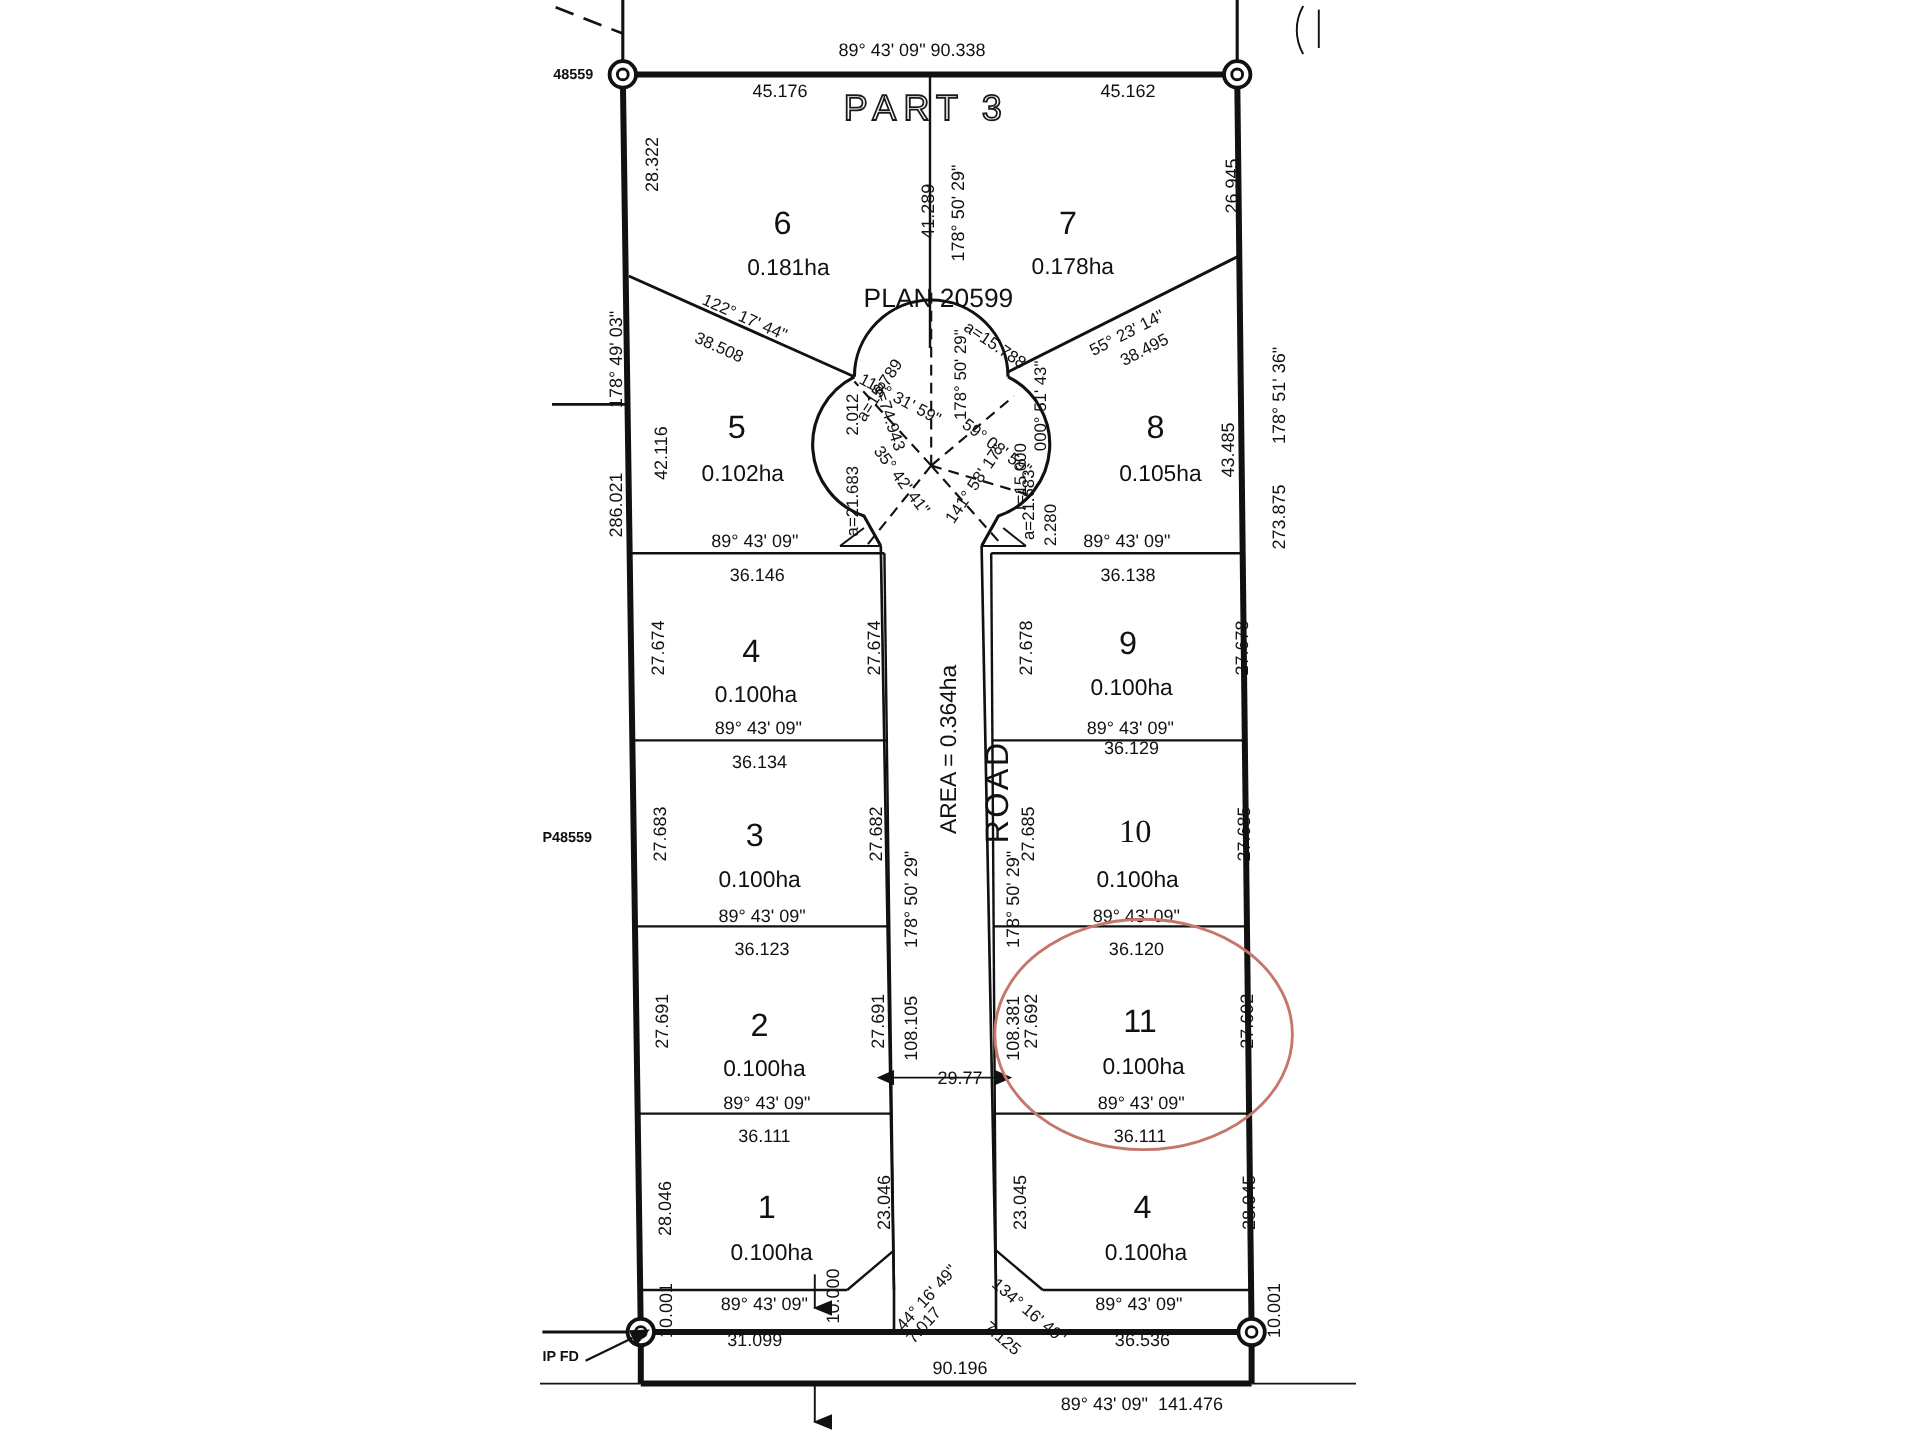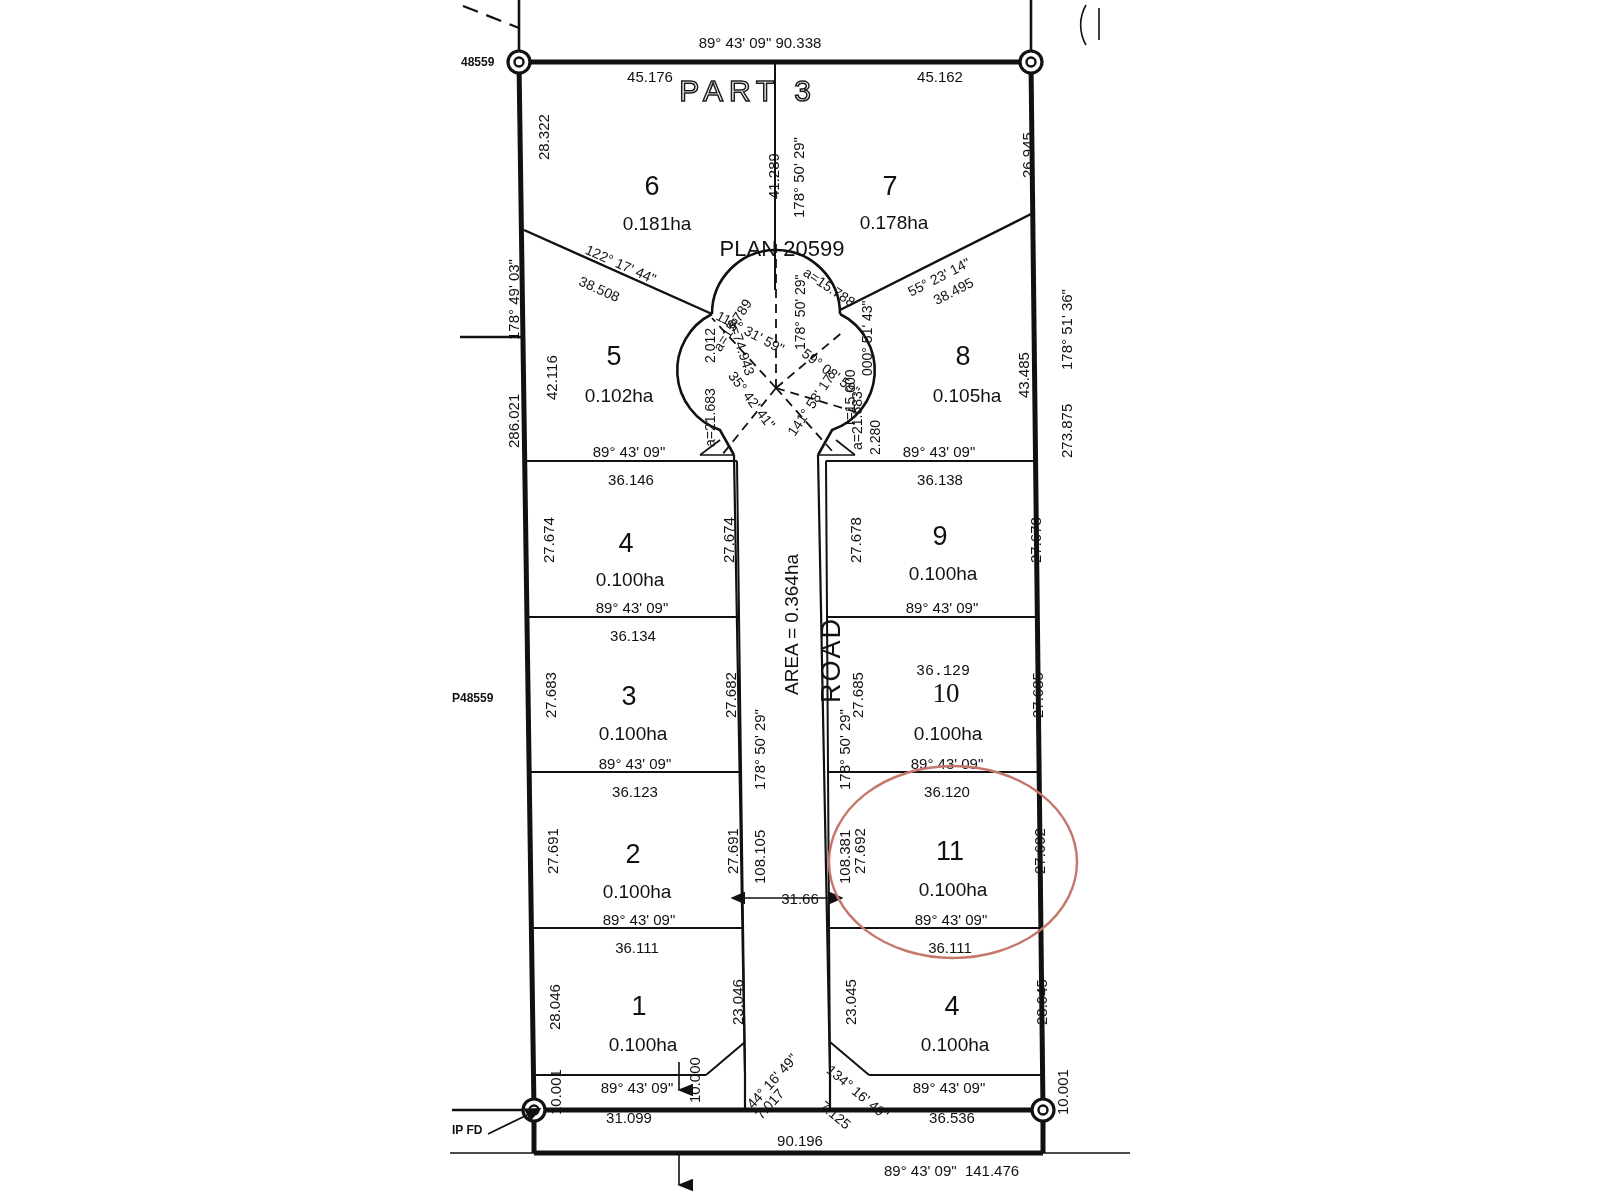--- a/index.html
+++ b/index.html
@@ -30,21 +30,21 @@
     font-family: "Liberation Sans", sans-serif;
     line-height: 1;
     user-select: none;
   }
   
   .s-dim   { font-size: 15px; }
   .s-bear  { font-size: 15px; }
   .s-lotno { font-size: 27px; }
   .s-area  { font-size: 19px; }
   .s-plan  { font-size: 22px; }
-  .s-part  { font-size: 30px; letter-spacing: 6px; }
+  .s-part  { font-size: 30px; letter-spacing: 6px; margin-left: 24px; }
   .s-road  { font-size: 27px; letter-spacing: 2px; }
   .s-roadarea { font-size: 19px; }
   .s-curve { font-size: 14px; }
   .s-corner{ font-size: 12px; font-weight: bold; }
 
   .rot90  { transform: rotate(-90deg); transform-origin: 0 0; }
 
   .ctr { transform: translateX(-50%); }
   .part-outline {
     color: #ffffff;
@@ -205,21 +205,21 @@
   <div class="lbl s-dim ctr" style="left:940px; top:472px;">36.138</div>
   <div class="lbl s-lotno ctr" style="left:940px; top:523px;">9</div>
   <div class="lbl s-area ctr" style="left:943px; top:564px;">0.100ha</div>
   <div class="lbl s-bear ctr" style="left:942px; top:600px;">89° 43' 09"</div>
 
   <div class="lbl s-dim ctr" style="left:633px; top:628px;">36.134</div>
   <div class="lbl s-lotno ctr" style="left:629px; top:683px;">3</div>
   <div class="lbl s-area ctr" style="left:633px; top:724px;">0.100ha</div>
   <div class="lbl s-bear ctr" style="left:635px; top:756px;">89° 43' 09"</div>
 
-  <div class="lbl s-dim ctr" style="left:943px; top:664px;font-family:Liberation Mono, monospace;">36.129</div>
+  <div class="lbl s-dim ctr" style="left:943px; top:616px;">36.129</div>
   <div class="lbl s-lotno ctr" style="left:946px; top:680px;font-family:Liberation Serif, serif;">10</div>
   <div class="lbl s-area ctr" style="left:948px; top:724px;">0.100ha</div>
   <div class="lbl s-bear ctr" style="left:947px; top:756px;">89° 43' 09"</div>
 
   <div class="lbl s-dim ctr" style="left:635px; top:784px;">36.123</div>
   <div class="lbl s-lotno ctr" style="left:633px; top:841px;">2</div>
   <div class="lbl s-area ctr" style="left:637px; top:882px;">0.100ha</div>
   <div class="lbl s-bear ctr" style="left:639px; top:912px;">89° 43' 09"</div>
 
   <div class="lbl s-dim ctr" style="left:947px; top:784px;">36.120</div>
@@ -291,21 +291,21 @@
   <div class="lbl s-dim rot90" style="left:1034px; top:1025px;">28.045</div>
 
   <div class="lbl s-road rot90" style="left:818px; top:703px;">ROAD</div>
   <div class="lbl s-roadarea rot90" style="left:782px; top:695px;">AREA = 0.364ha</div>
 
   <div class="lbl s-bear rot90" style="left:752px; top:790px;">178° 50' 29"</div>
   <div class="lbl s-bear rot90" style="left:752px; top:884px;">108.105</div>
   <div class="lbl s-bear rot90" style="left:837px; top:790px;">178° 50' 29"</div>
   <div class="lbl s-bear rot90" style="left:837px; top:884px;">108.381</div>
 
-  <div class="lbl s-dim ctr" style="left:800px; top:891px;">31.66</div>
+  <div class="lbl s-dim ctr" style="left:800px; top:891px;">29.77</div>
 
   <div class="lbl s-dim rot90" style="left:548px; top:1115px;">10.001</div>
   <div class="lbl s-dim rot90" style="left:1055px; top:1115px;">10.001</div>
   <div class="lbl s-dim rot90" style="left:687px; top:1103px;">10.000</div>
 
   <div class="lbl s-curve" style="left:583px; top:257px; transform:rotate(24deg);">122° 17' 44"</div>
   <div class="lbl s-curve" style="left:578px; top:282px; transform:rotate(24deg);">38.508</div>
 
   <div class="lbl s-curve" style="left:905px; top:270px; transform:rotate(-27deg);">55° 23' 14"</div>
   <div class="lbl s-curve" style="left:932px; top:284px; transform:rotate(-27deg);">38.495</div>

